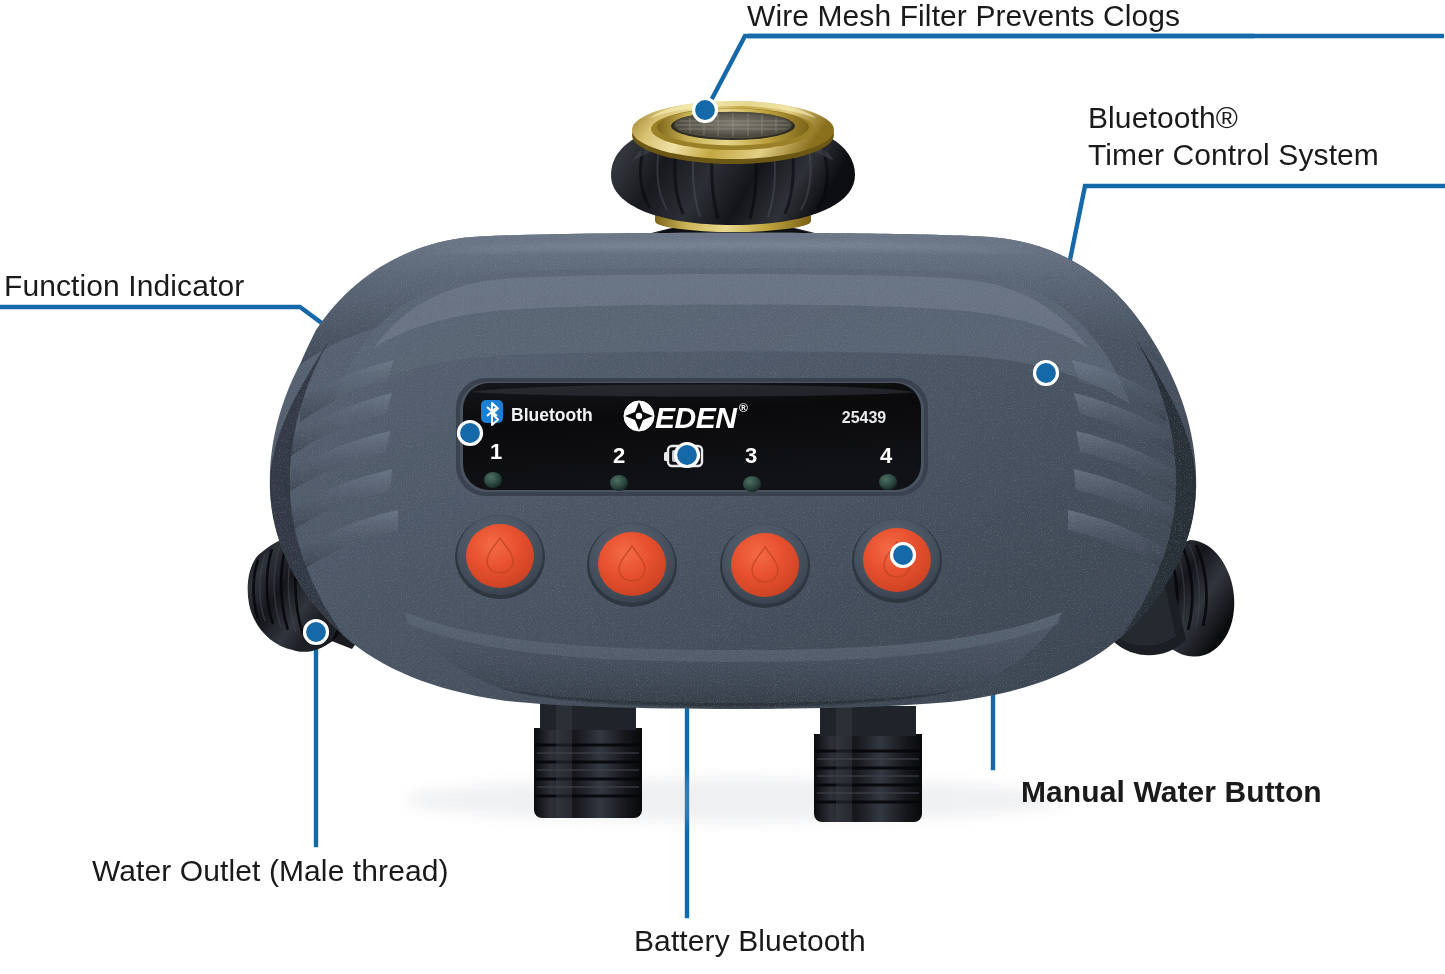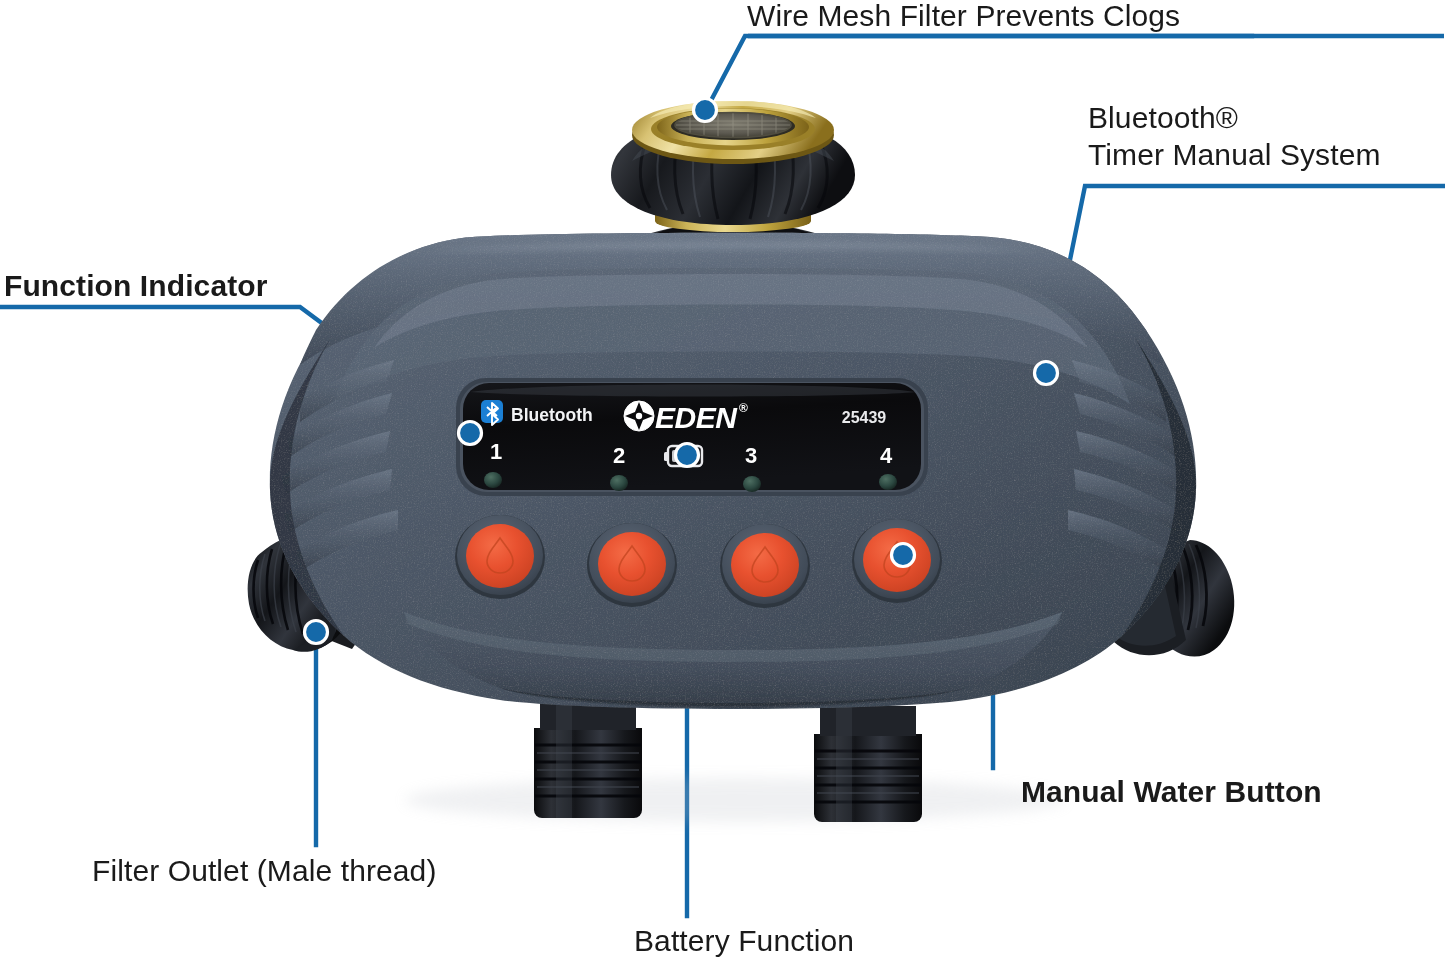--- a/index.html
+++ b/index.html
@@ -25,21 +25,21 @@
     position:absolute;
     color:#1a1a1a;
     font-size:30px;
     line-height:1.22;
     letter-spacing:.1px;
     white-space:pre-line;
     font-weight:400;
   }
   #lbl-wire{ left:747px; top:-2px; }
   #lbl-bt{   left:1088px; top:100px; }
-  #lbl-fn{   left:4px;  top:268px;font-weight:bold; }
+  #lbl-fn{   left:4px;  top:268px; }
   #lbl-outlet{ left:92px; top:853px; }
   #lbl-battery{ left:634px; top:923px; }
   #lbl-manual{ left:1021px; top:774px;font-weight:bold; }
 </style>
 </head>
 <body>
 
 <div id="stage">
 
   <svg id="art" viewBox="0 0 1445 974" xmlns="http://www.w3.org/2000/svg">
@@ -487,22 +487,22 @@
       <circle cx="470" cy="433" r="11.5" fill="#1569A9" stroke="#ffffff" stroke-width="3.2"></circle>
       <circle cx="687" cy="455" r="11.5" fill="#1569A9" stroke="#ffffff" stroke-width="3.2"></circle>
       <circle cx="903" cy="555" r="11.5" fill="#1569A9" stroke="#ffffff" stroke-width="3.2"></circle>
       <circle cx="316" cy="632" r="11.5" fill="#1569A9" stroke="#ffffff" stroke-width="3.2"></circle>
     </g>
   </svg>
 
   <div class="callout-label" id="lbl-wire">Wire Mesh Filter Prevents Clogs</div>
 
   <div class="callout-label" id="lbl-bt">Bluetooth®
-Timer Manual System</div>
+Timer Control System</div>
 
   <div class="callout-label" id="lbl-fn">Function Indicator</div>
 
-  <div class="callout-label" id="lbl-outlet">Filter Outlet (Male thread)</div>
-
-  <div class="callout-label" id="lbl-battery">Battery Function</div>
+  <div class="callout-label" id="lbl-outlet">Water Outlet (Male thread)</div>
+
+  <div class="callout-label" id="lbl-battery">Battery Bluetooth</div>
 
   <div class="callout-label" id="lbl-manual">Manual Water Button</div>
 </div>
 
 </body></html>

